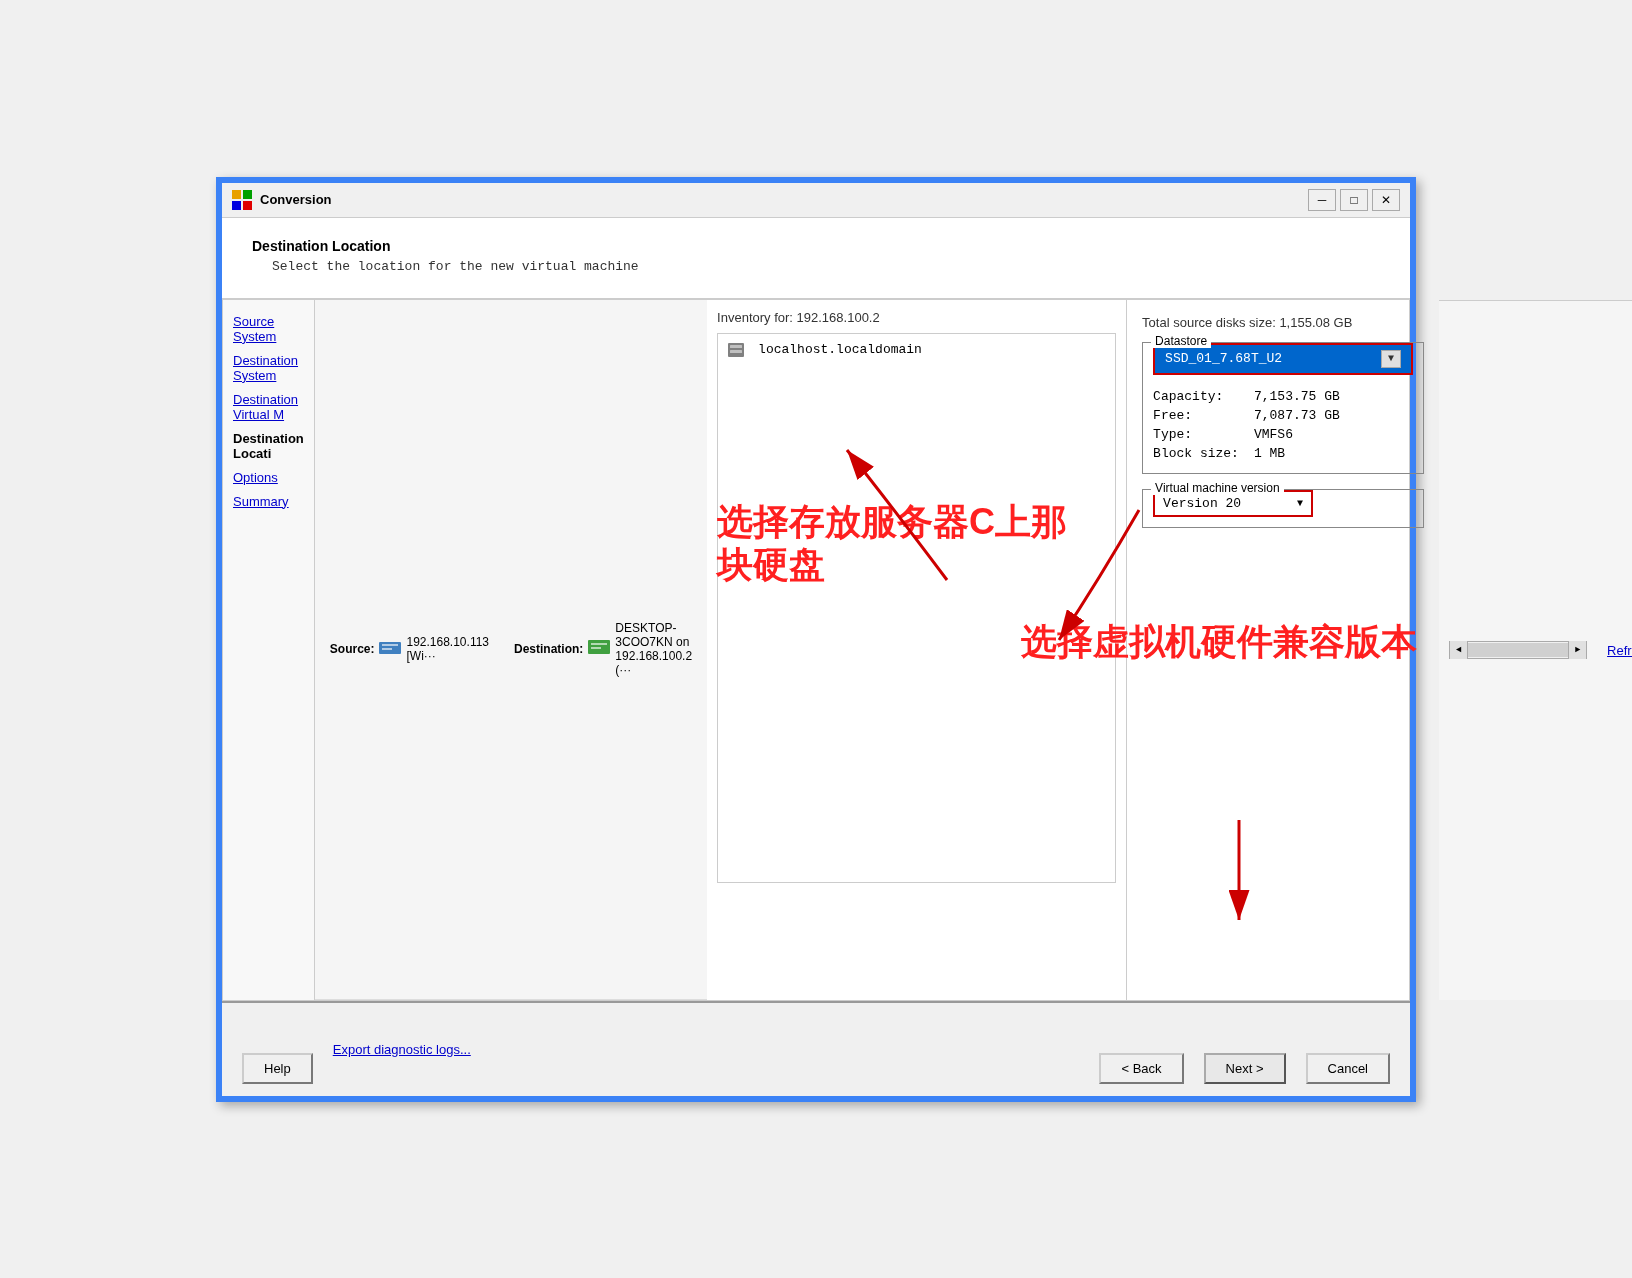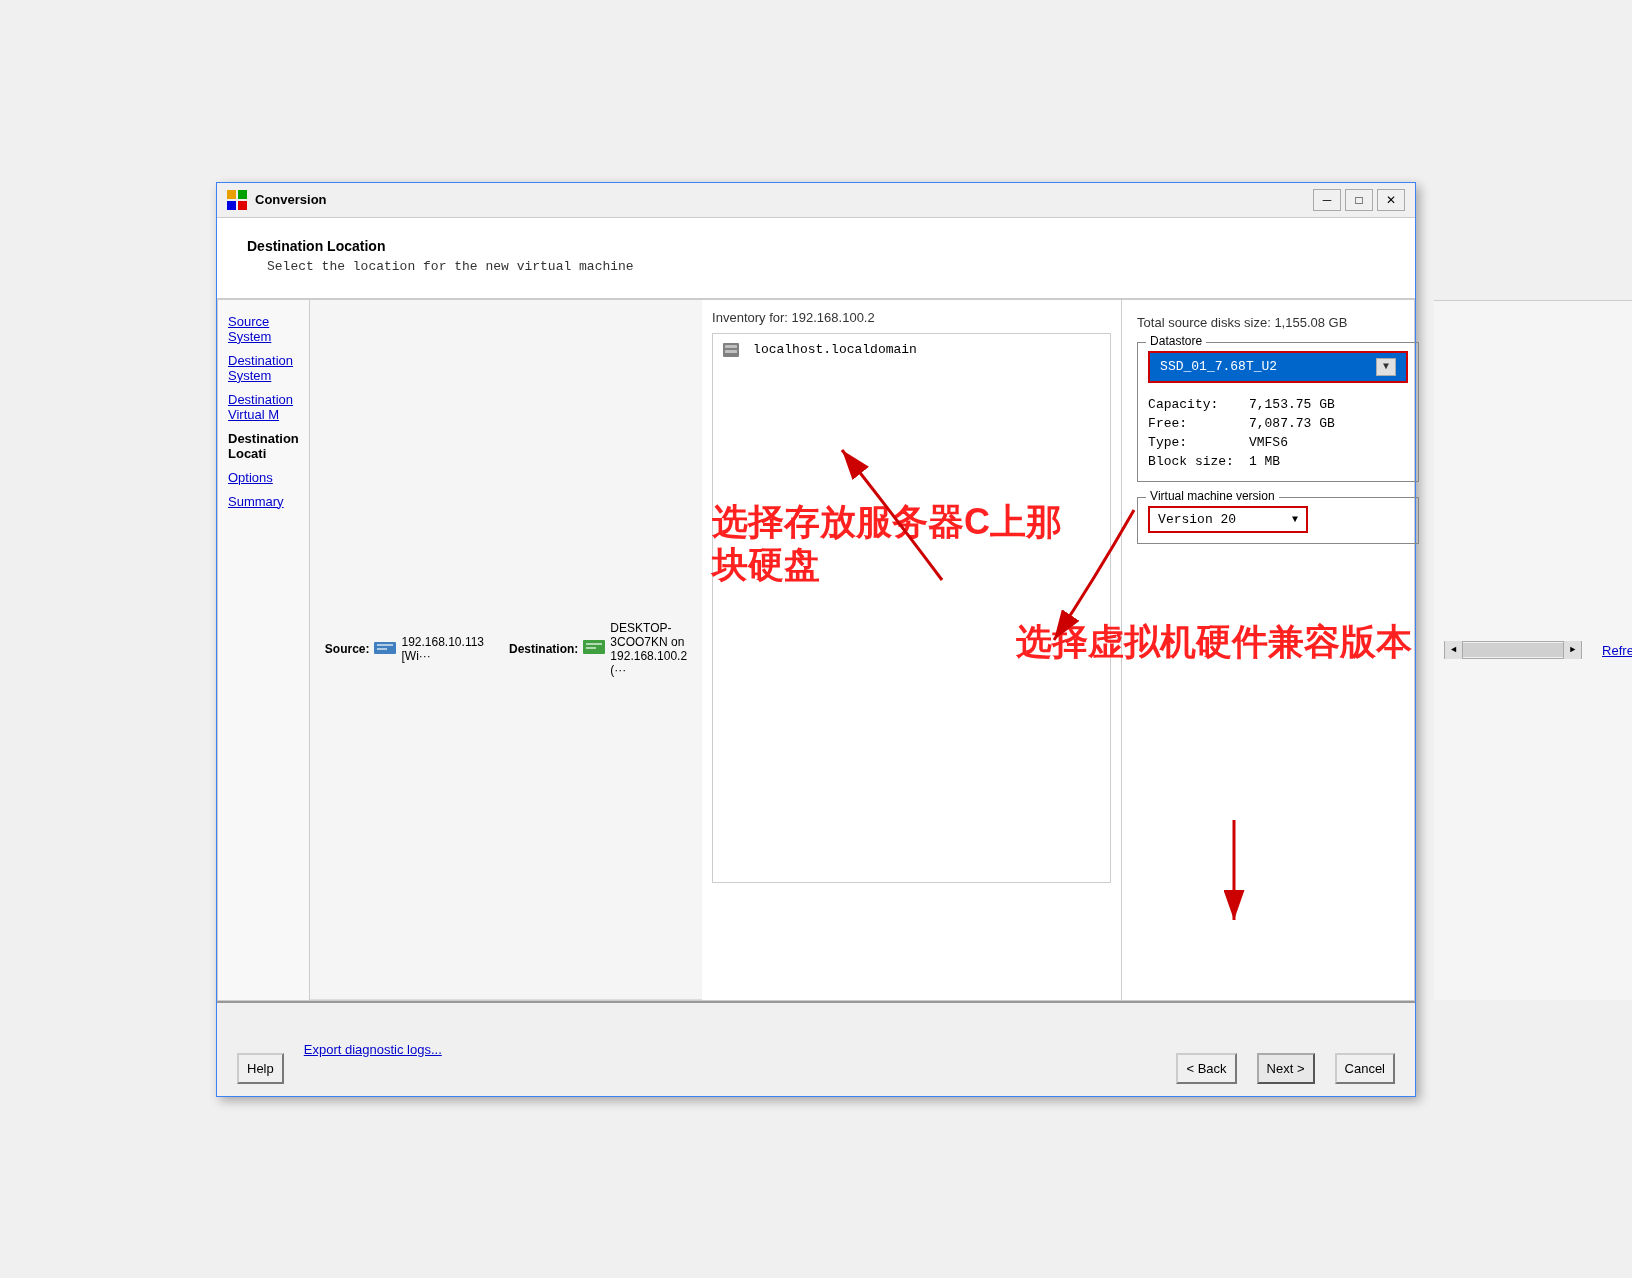--- a/index.html
+++ b/index.html
@@ -8,21 +8,21 @@
       background: #f0f0f0;
       display: flex;
       justify-content: center;
       align-items: center;
       min-height: 100vh;
       font-size: 13px;
     }
     .window {
       width: 1200px;
       background: #0369a1;
-      border: 1px solid #3b82f6;
+      border: 6px solid #3b82f6;
       box-shadow: 4px 4px 10px rgba(0,0,0,0.3);
     }
     .title-bar {
       background: #f0f0f0;
       border-bottom: 1px solid #ccc;
       padding: 6px 10px;
       display: flex;
       align-items: center;
       gap: 8px;
     }
@@ -192,34 +192,34 @@
     }
     .footer {
       display: flex;
       align-items: center;
       padding: 12px 20px;
       background: #f0f0f0;
       border-top: 2px solid #999;
       gap: 20px;
     }
     .footer-btn {
-      padding: 6px 8px;
+      padding: 6px 20px;
       font-family: Arial, sans-serif;
       font-size: 13px;
       cursor: pointer;
       border: 2px outset #ccc;
       background: #f0f0f0;
       margin-top: 38px;
     }
     .footer-spacer {
       flex: 1;
     }
     .section-border-wrap {
       border: 1px solid #888;
-      padding: 8px 10px 10px;
+      padding: 0 10px 10px;
       margin-bottom: 15px;
       position: relative;
     }
     .section-border-wrap .legend {
       position: absolute;
       top: -9px;
       left: 8px;
       background: white;
       padding: 0 4px;
       font-family: Arial, sans-serif;

